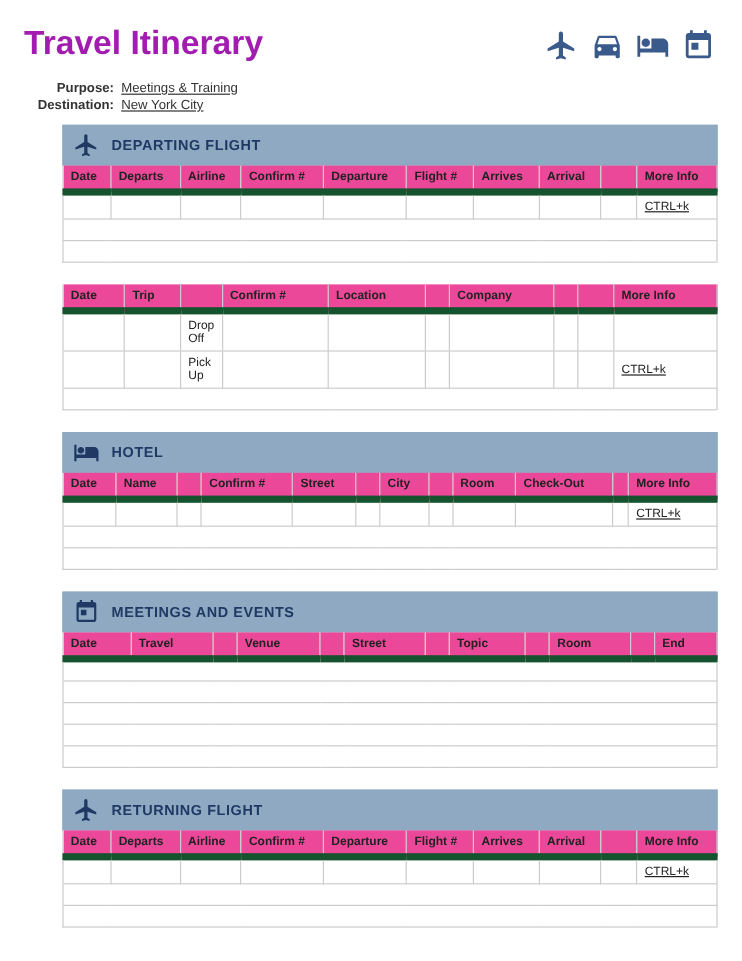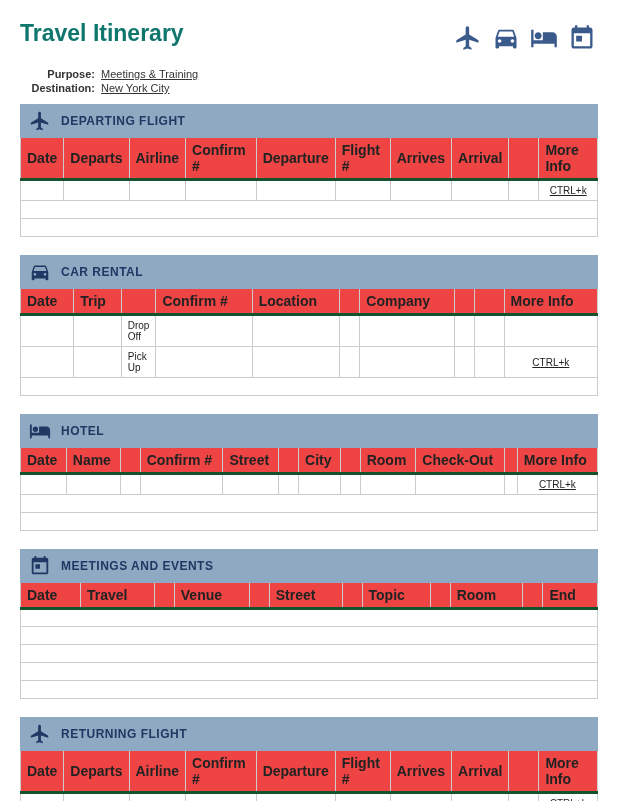--- a/index.html
+++ b/index.html
@@ -14,23 +14,23 @@
     }
 
     
     .header {
       display: flex;
       justify-content: space-between;
       align-items: flex-start;
       margin-bottom: 16px;
     }
     .header-title {
-      font-size: 23px;
+      font-size: 28px;
       font-weight: bold;
-      color: #0f766e;
+      color: #a21caf;
     }
     .header-icons {
       display: flex;
       gap: 6px;
       align-items: center;
       margin-top: 4px;
     }
     .header-icon {
       width: 32px;
       height: 28px;
@@ -60,20 +60,21 @@
       color: #333;
     }
     .info-value {
       color: #333;
       text-decoration: underline;
     }
 
     
     .section {
       margin-bottom: 18px;
+      margin-left: 32px;
     }
     .section-header {
       background: #8ea9c1;
       display: flex;
       align-items: center;
       padding: 5px 8px;
       gap: 10px;
       border: 1px solid #8ea9c1;
     }
     .section-icon {
@@ -90,42 +91,42 @@
     }
 
     
     .section-table {
       width: 100%;
       border-collapse: collapse;
       border: 1px solid #ccc;
       border-top: none;
     }
     .section-table th {
-      background: #ef4444;
+      background: #ec4899;
       font-weight: bold;
-      font-size: 14px;
+      font-size: 10px;
       padding: 4px 6px;
       text-align: left;
       border-right: 1px solid #ccc;
-      border-bottom: 3px solid #14532d;
+      border-bottom: 6px solid #14532d;
       color: #222;
     }
     .section-table td {
       font-size: 10px;
       padding: 4px 6px;
       border-right: 1px solid #ccc;
       border-bottom: 1px solid #ccc;
       color: #222;
       height: 20px;
     }
     .section-table tr:last-child td {
       border-bottom: none;
     }
     .ctrl-cell {
-      text-align: center;
+      text-align: left;
       color: #1155cc;
       text-decoration: underline;
     }
     .empty-row td {
       height: 18px;
     }
 
     
     .svg-icon svg {
       width: 22px;
@@ -221,28 +222,20 @@
         <td colspan="10"></td>
       </tr>
       <tr class="empty-row">
         <td colspan="10"></td>
       </tr>
     </tbody>
   </table>
 </div>
 
 <div class="section">
-  <div class="section-header">
-    <div class="section-icon svg-icon">
-      <svg viewBox="0 0 24 24" fill="#1f3864" width="22" height="22">
-          <path d="M18.92 6.01C18.72 5.42 18.16 5 17.5 5h-11c-.66 0-1.21.42-1.42 1.01L3 12v8c0 .55.45 1 1 1h1c.55 0 1-.45 1-1v-1h12v1c0 .55.45 1 1 1h1c.55 0 1-.45 1-1v-8l-2.08-5.99zM6.5 16c-.83 0-1.5-.67-1.5-1.5S5.67 13 6.5 13s1.5.67 1.5 1.5S7.33 16 6.5 16zm11 0c-.83 0-1.5-.67-1.5-1.5s.67-1.5 1.5-1.5 1.5.67 1.5 1.5-.67 1.5-1.5 1.5zM5 11l1.5-4.5h11L19 11H5z"></path>
-        </svg>
-    </div>
-    <span class="section-title">CAR RENTAL</span>
-  </div>
   <table class="section-table">
     <thead>
       <tr>
         <th>Date</th>
         <th>Trip</th>
         <th style="width:20px;"></th>
         <th>Confirm #</th>
         <th>Location</th>
         <th style="width:20px;"></th>
         <th>Company</th>

